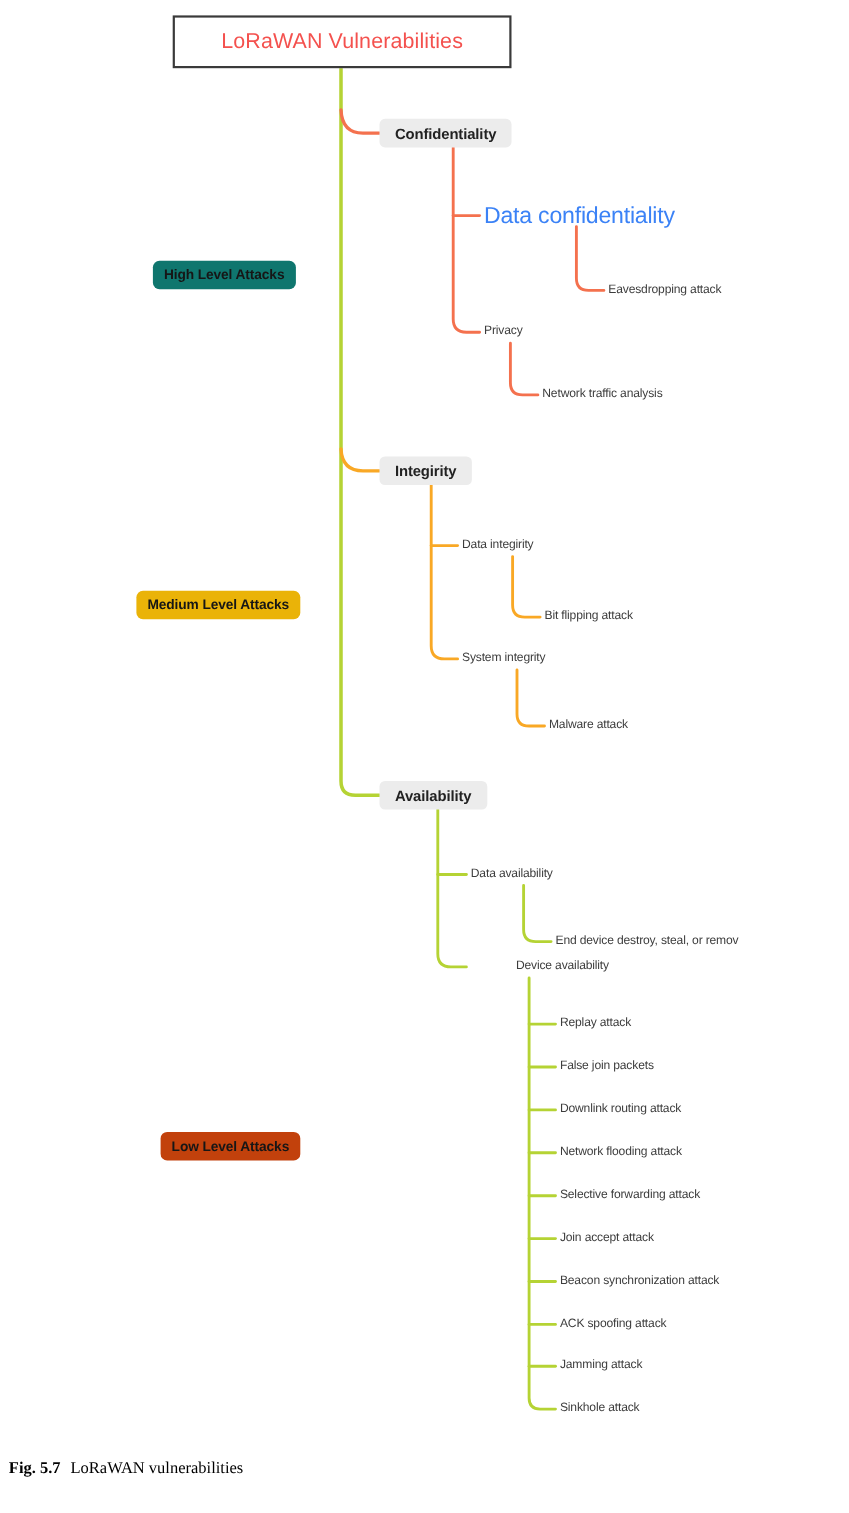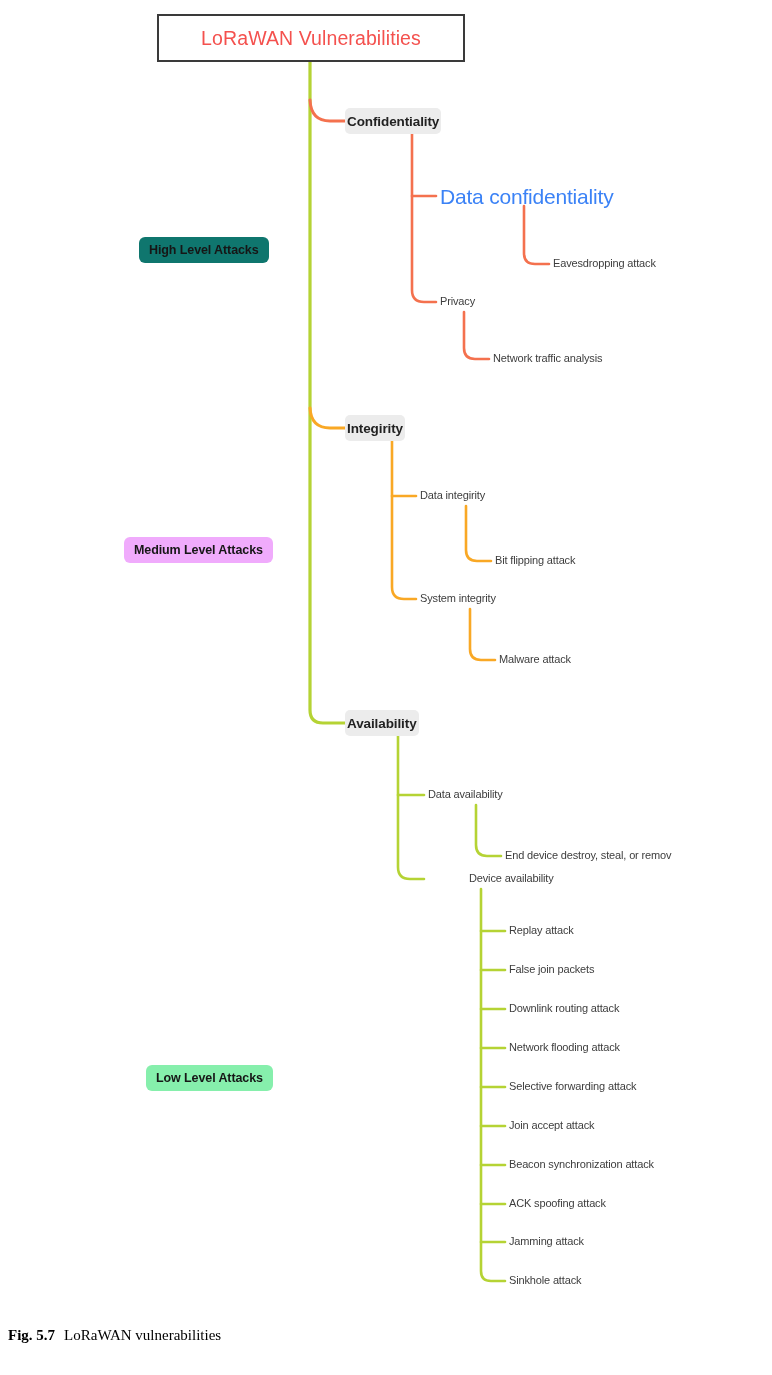--- a/index.html
+++ b/index.html
@@ -53,30 +53,30 @@
     font-size: 12.5px;
     display: flex;
     align-items: center;
     justify-content: center;
     white-space: nowrap;
     height: 26px;
     padding: 0 10px;
     letter-spacing: -0.1px;
   }
   .badge-high   { left: 139px; top: 237px; background: #0f766e; }
-  .badge-medium { left: 124px; top: 537px; background: #f0abfc; }
-  .badge-low    { left: 146px; top: 1029px; background: #86efac; margin-top: 36px; }
+  .badge-medium { left: 124px; top: 537px; background: #eab308; }
+  .badge-low    { left: 146px; top: 1029px; background: #c2410c; }
 
   
   .pill {
     position: absolute;
     background: #ececec;
     border-radius: 5px;
     height: 26px;
-    padding: 0 2px;
+    padding: 0 14px;
     display: flex;
     align-items: center;
     font-weight: bold;
     font-size: 13.5px;
     color: #222222;
     white-space: nowrap;
     letter-spacing: -0.1px;
   }
   .pill-confidentiality { left: 345px; top: 108px; }
   .pill-integrity       { left: 345px; top: 415px; }

